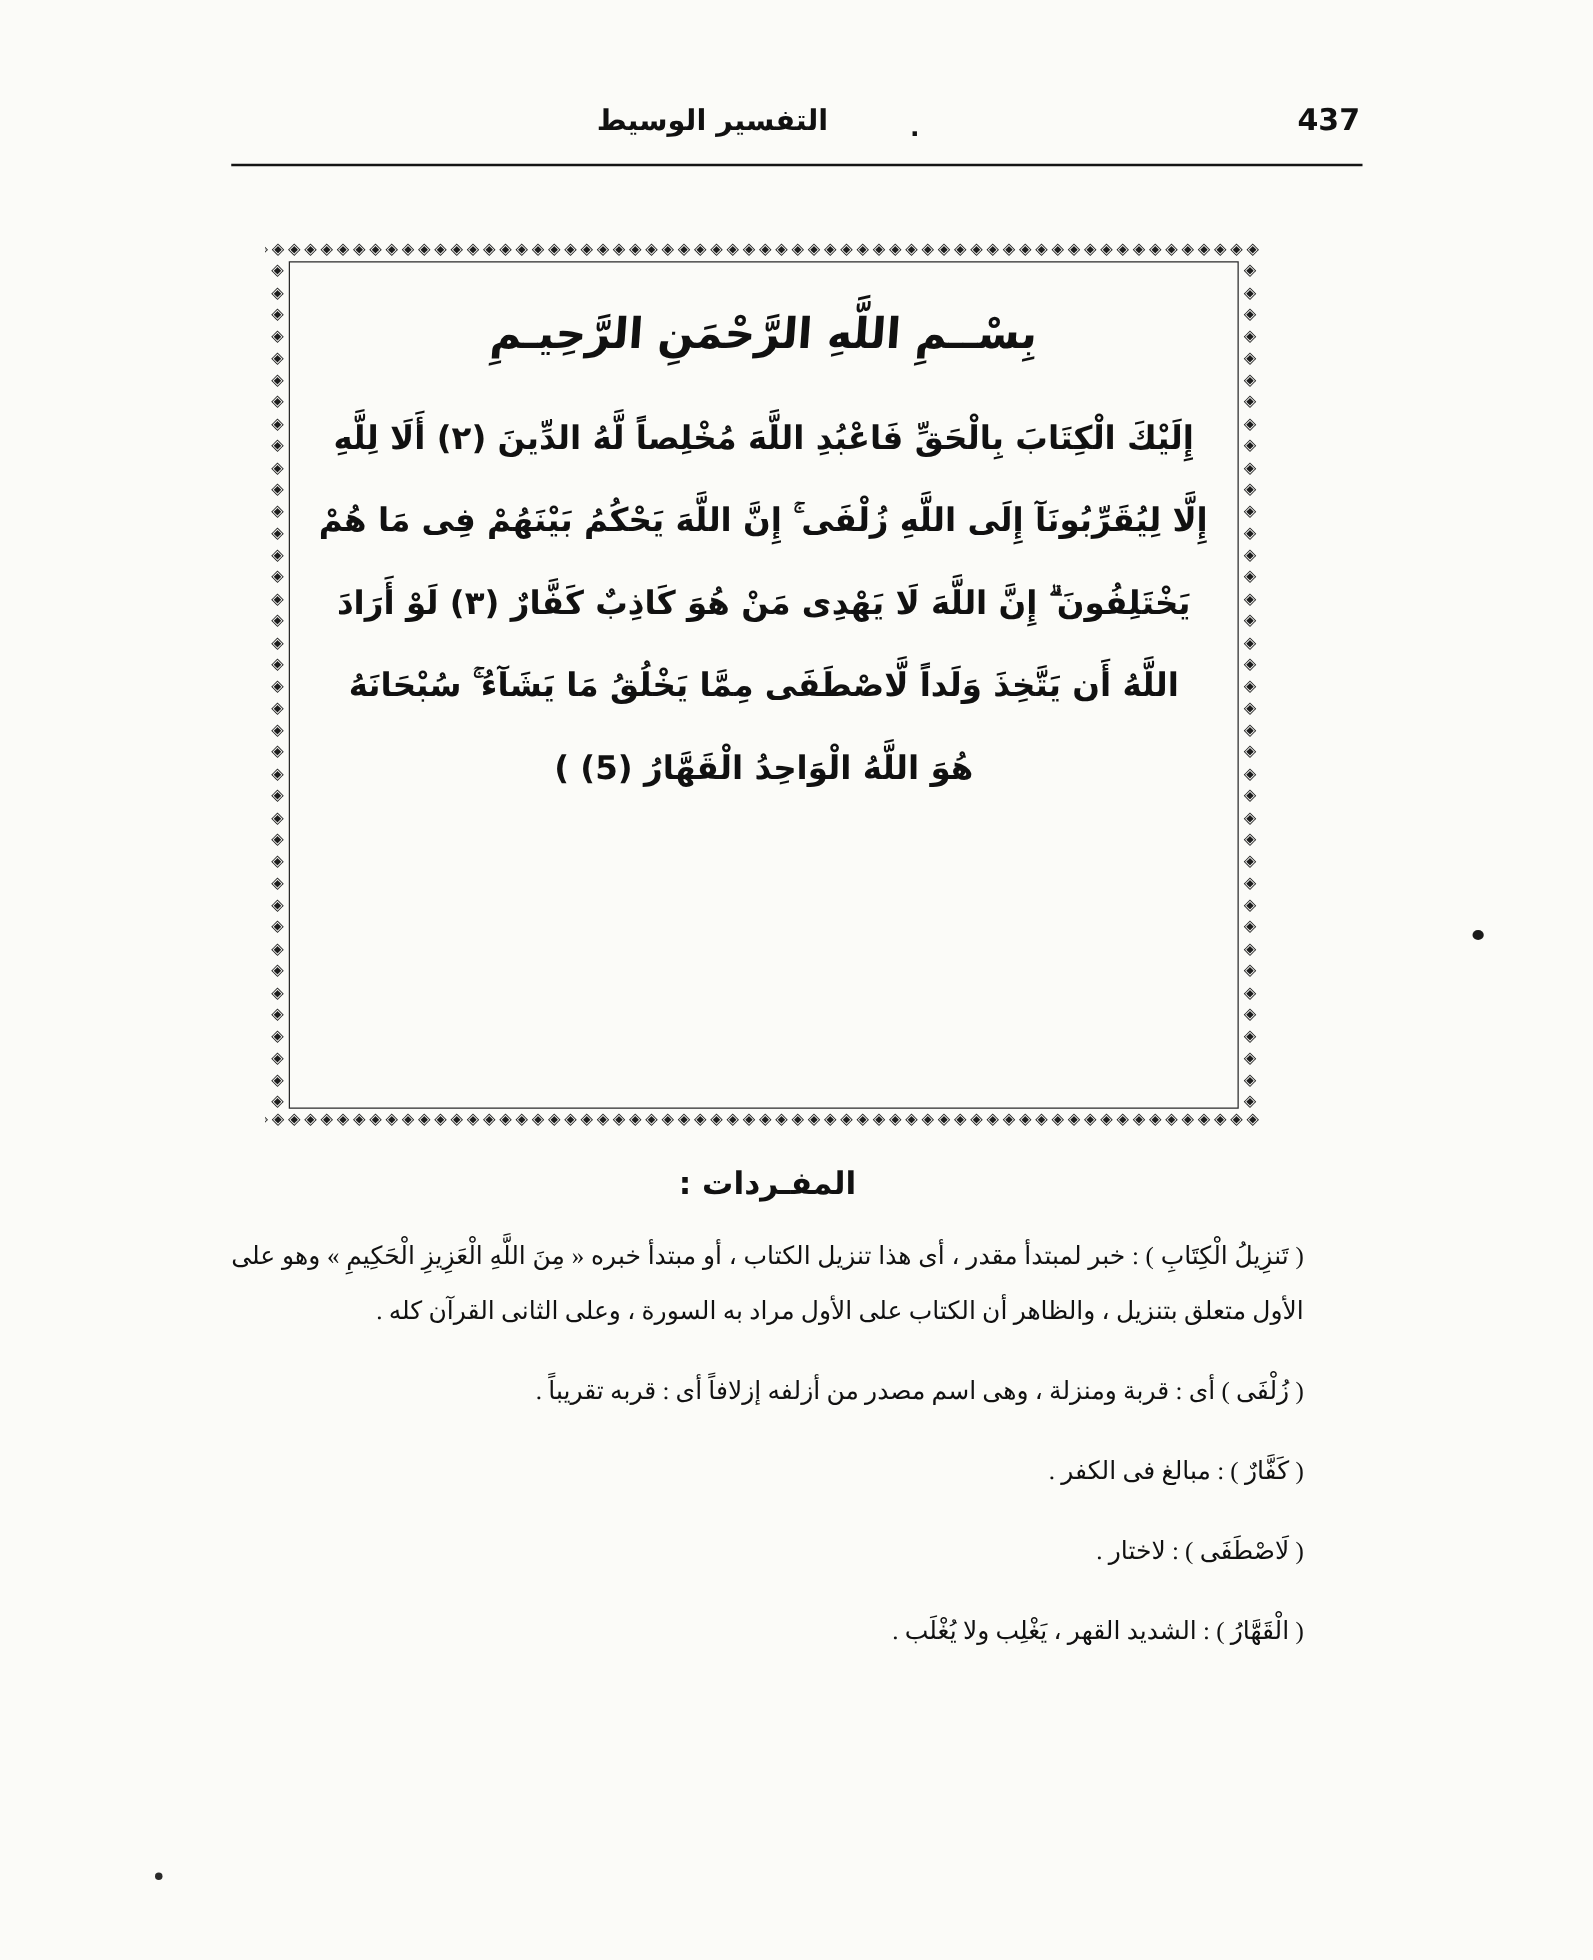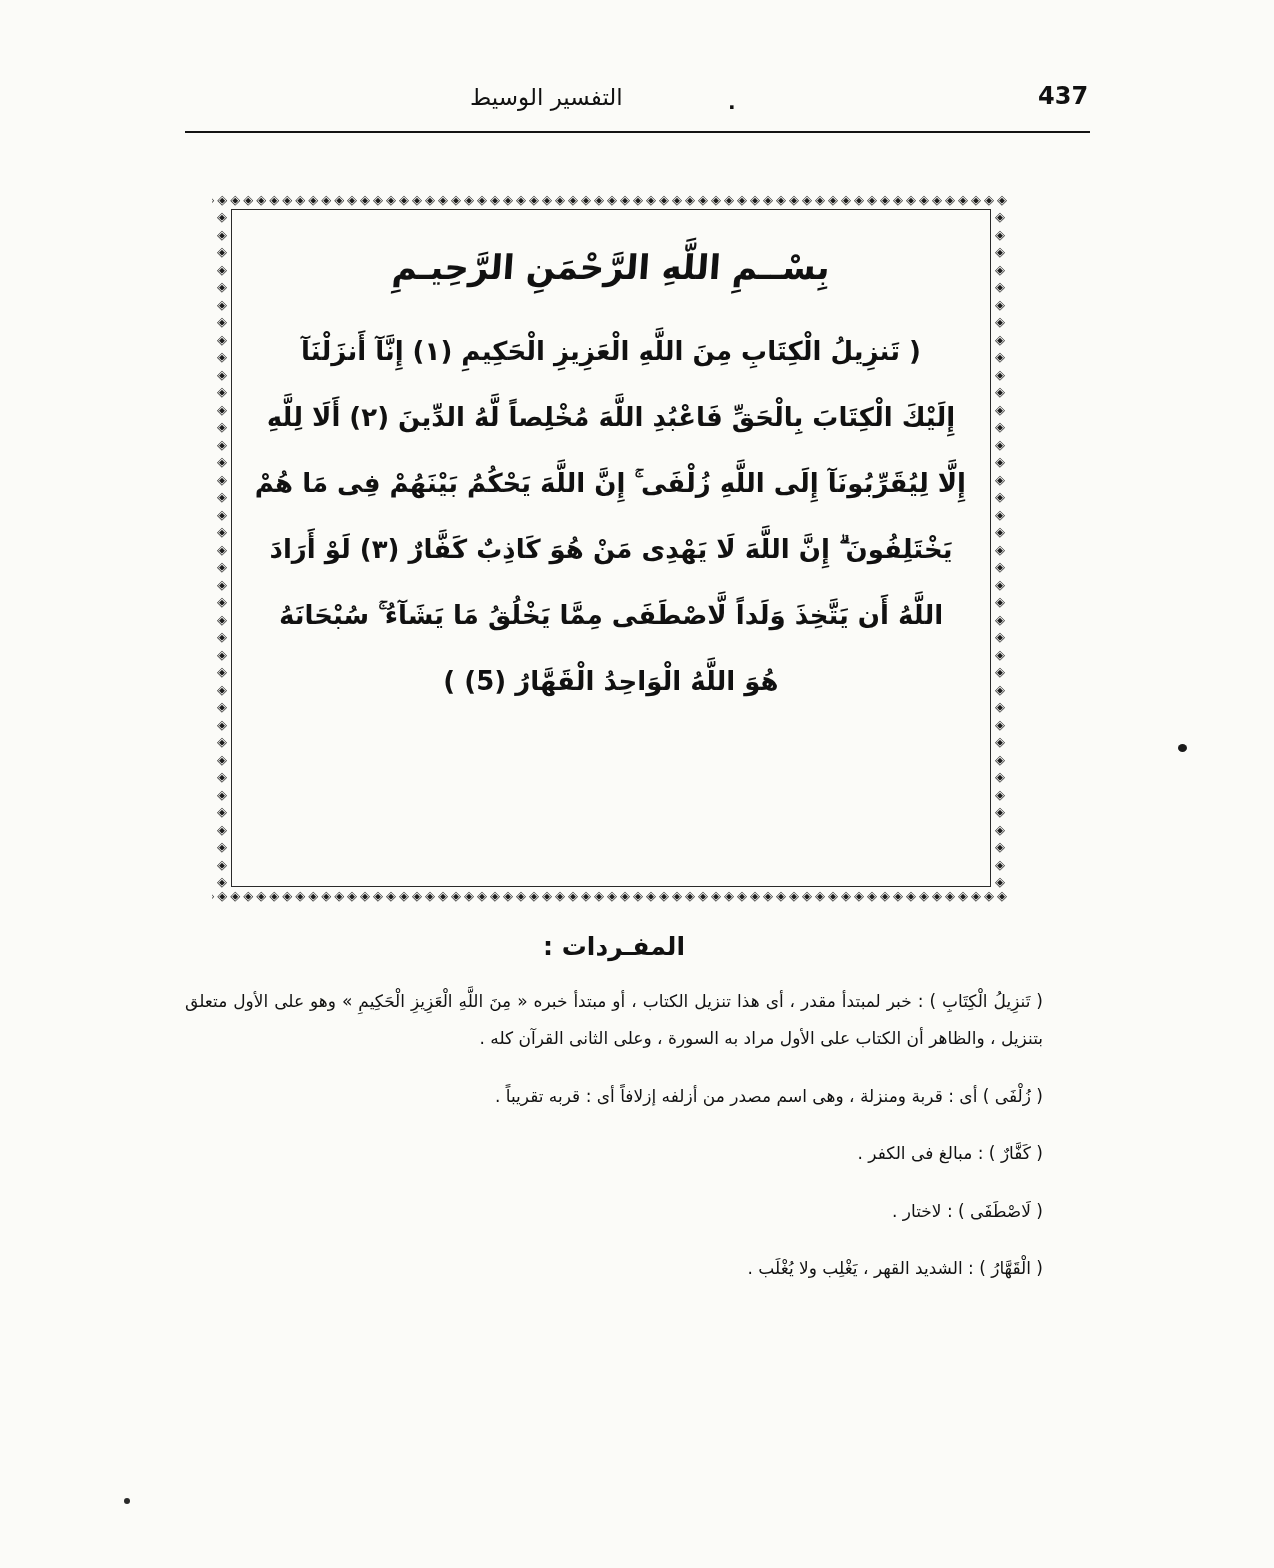--- a/index.html
+++ b/index.html
@@ -6,21 +6,21 @@
   body{
     width:1274px;height:1568px;position:relative;
     background:#fbfbf8;color:#111;
     font-family:"DejaVu Sans",sans-serif;
     overflow:hidden;
   }
   
   .page-header{position:absolute;top:80px;left:0;width:100%;height:40px;}
   .header-title{
     position:absolute;left:470px;top:4px;width:200px;
-    font-size:23px;font-weight:normal;text-align:left;direction:rtl;
+    font-size:23px;font-weight:bold;text-align:center;direction:rtl;
     letter-spacing:1px;
   }
   .header-dot{position:absolute;left:728px;top:10px;font-size:20px;font-weight:bold;}
   .page-number{position:absolute;left:1038px;top:2px;font-size:24px;font-weight:bold;direction:rtl;}
   .header-rule{position:absolute;left:185px;top:131px;width:905px;height:2px;background:#141414;}
   
   .quran-frame{position:absolute;left:212px;top:190px;width:798px;height:716px;}
   .frame-top,.frame-bottom{
     position:absolute;left:0;right:0;height:20px;overflow:hidden;
     white-space:nowrap;text-align:center;font-size:13px;line-height:20px;
@@ -49,22 +49,22 @@
     line-height:66px;white-space:nowrap;overflow:hidden;
     direction:rtl;
   }
   
   .mufradat{position:absolute;left:185px;top:932px;width:858px;direction:rtl;}
   .mufradat-heading{
     font-size:25px;font-weight:bold;text-align:center;margin:0 0 22px 0;
     letter-spacing:0.5px;
   }
   .mufradat-item{
-    font-size:17px;line-height:2.2;text-align:justify;text-justify:inter-word;
-    margin:0 0 20px 0;direction:rtl;
+    font-size:20px;line-height:2.2;text-align:justify;text-justify:inter-word;
+    margin:0 0 20px 0;direction:rtl;font-family:Liberation Serif, serif;
   }
   .mufradat-item.short{text-align:right;}
   
   .artifact-dot-1{position:absolute;left:1178px;top:744px;width:9px;height:8px;border-radius:50%;background:#1a1a1a;}
   .artifact-dot-2{position:absolute;left:124px;top:1498px;width:6px;height:6px;border-radius:50%;background:#2a2a2a;}
 </style>
 </head>
 <body>
 
 <div class="page-header">
@@ -160,21 +160,20 @@
 ◈
 ◈
 ◈
 ◈
 ◈
 </div>
   <div class="frame-inner-line"></div>
 
   <div class="frame-content">
     <div class="basmala">بِسْــمِ اللَّهِ الرَّحْمَنِ الرَّحِيـمِ</div>
-    <div class="quran-line">( تَنزِيلُ الْكِتَابِ مِنَ اللَّهِ الْعَزِيزِ الْحَكِيمِ (١) إِنَّآ أَنزَلْنَآ</div>
     <div class="quran-line">إِلَيْكَ الْكِتَابَ بِالْحَقِّ فَاعْبُدِ اللَّهَ مُخْلِصاً لَّهُ الدِّينَ (٢) أَلَا لِلَّهِ</div>
     <div class="quran-line">إِلَّا لِيُقَرِّبُونَآ إِلَى اللَّهِ زُلْفَى ۚ إِنَّ اللَّهَ يَحْكُمُ بَيْنَهُمْ فِى مَا هُمْ فِيهِ</div>
     <div class="quran-line">يَخْتَلِفُونَ ۗ إِنَّ اللَّهَ لَا يَهْدِى مَنْ هُوَ كَاذِبٌ كَفَّارٌ (٣) لَوْ أَرَادَ</div>
     <div class="quran-line">اللَّهُ أَن يَتَّخِذَ وَلَداً لَّاصْطَفَى مِمَّا يَخْلُقُ مَا يَشَآءُ ۚ سُبْحَانَهُ</div>
     <div class="quran-line">هُوَ اللَّهُ الْوَاحِدُ الْقَهَّارُ (5) )</div>
   </div>
 </div>
 
 <div class="mufradat">
   <h2 class="mufradat-heading">المفـردات :</h2>

